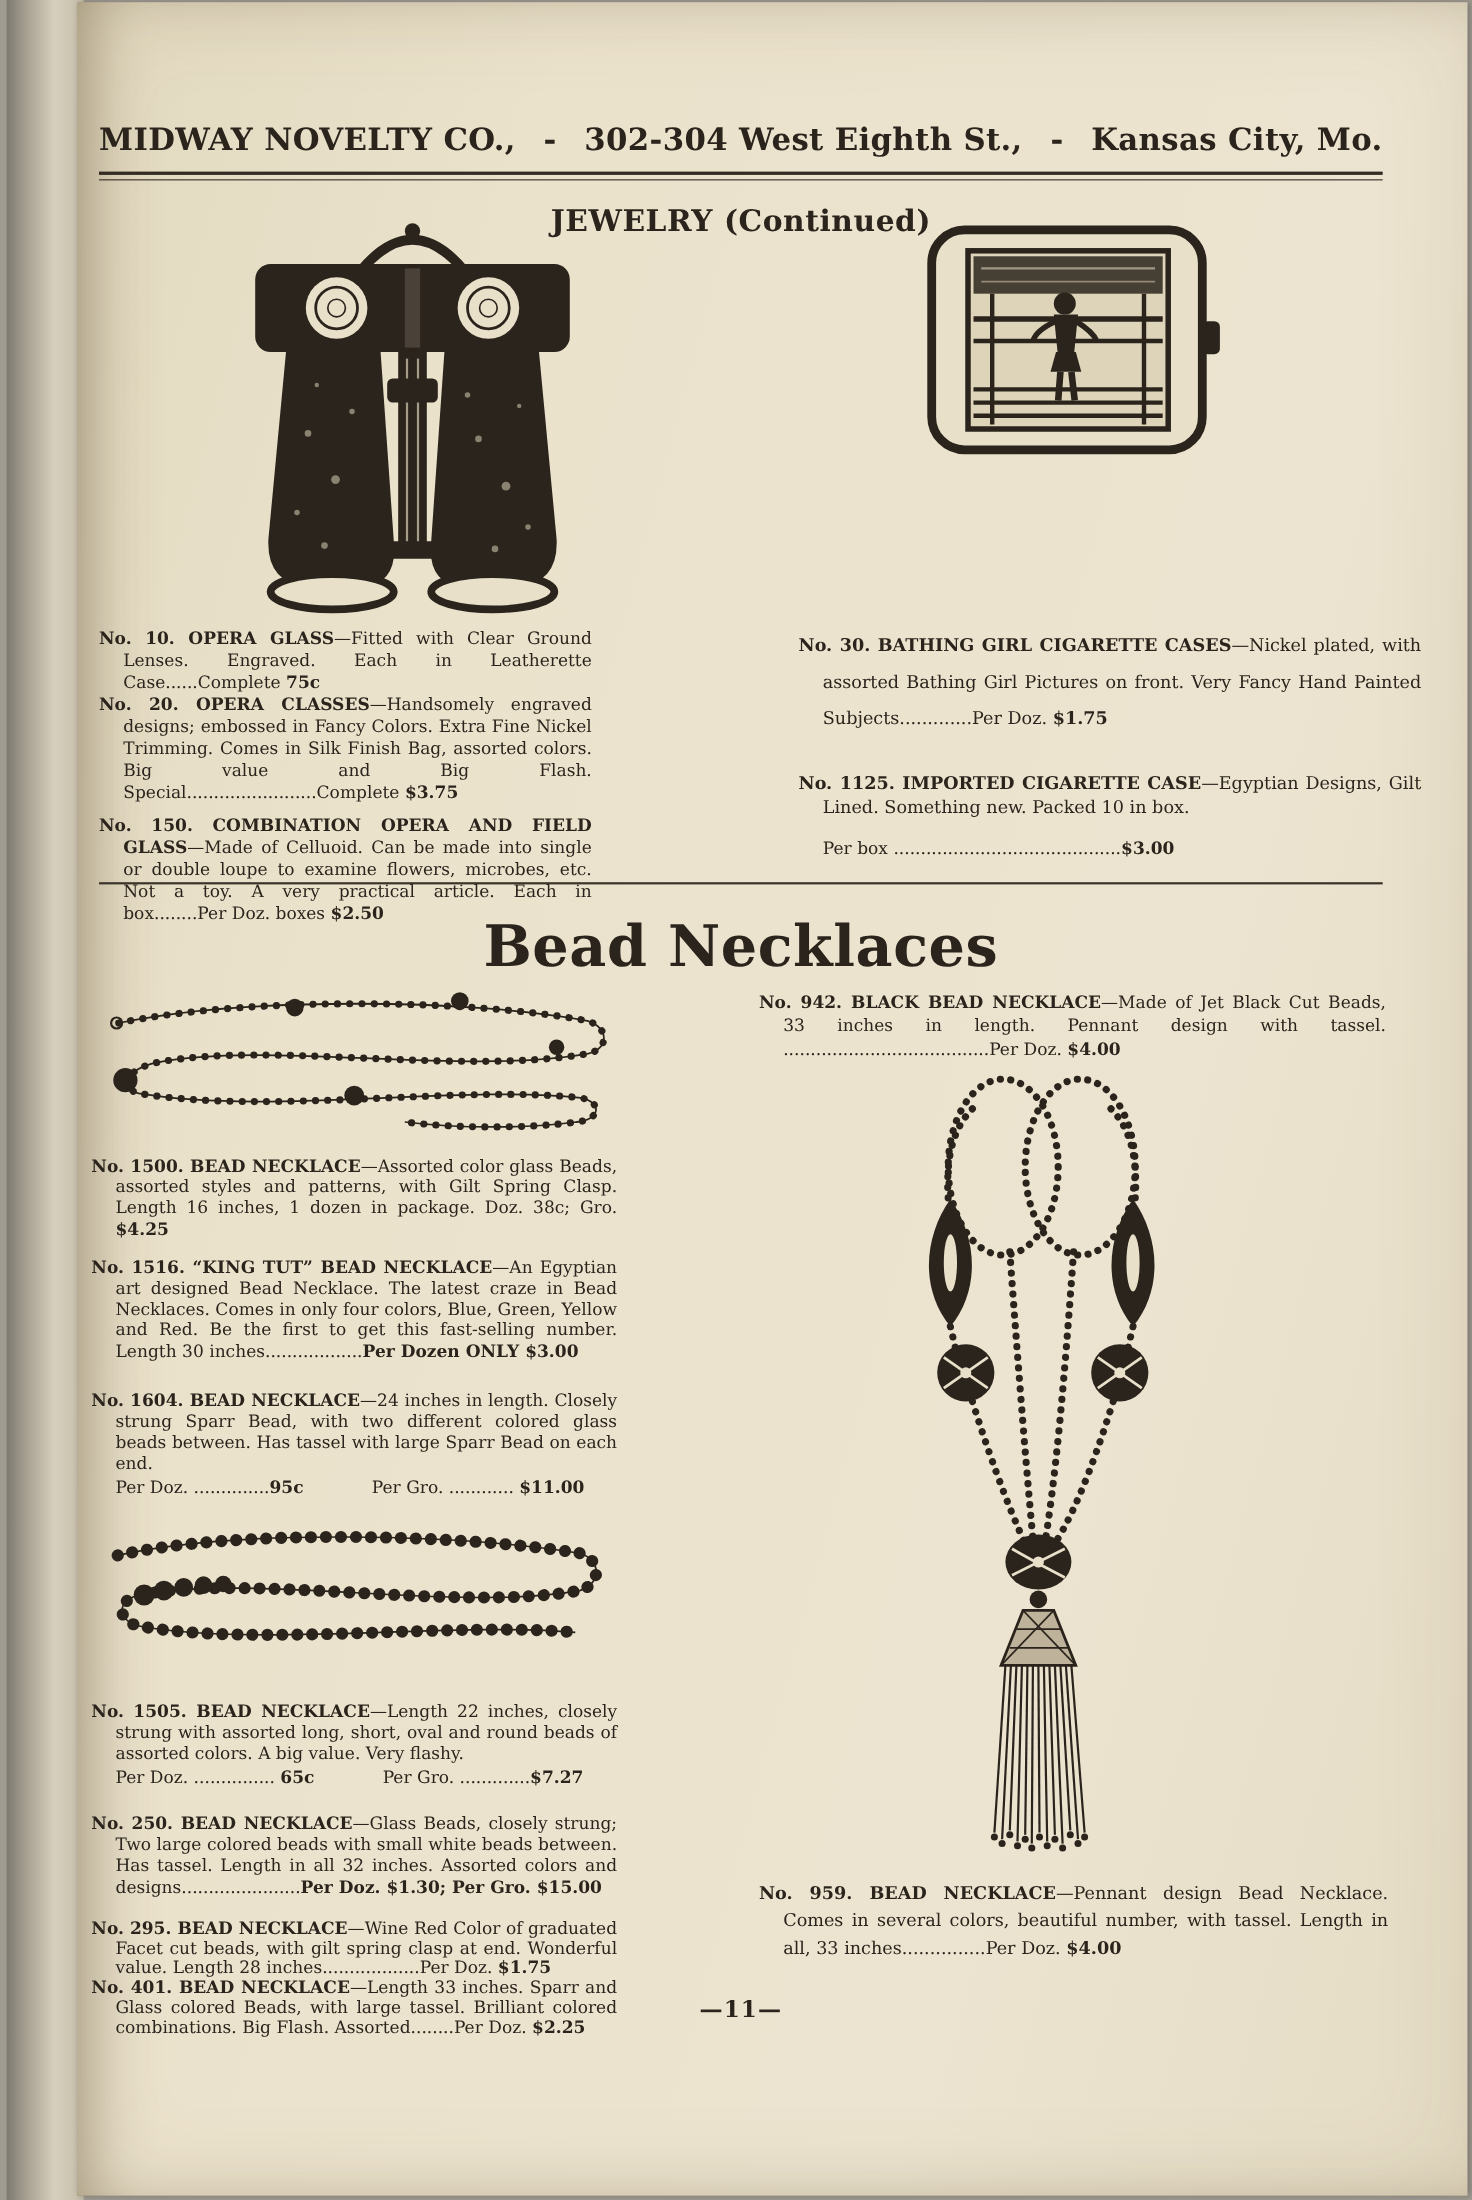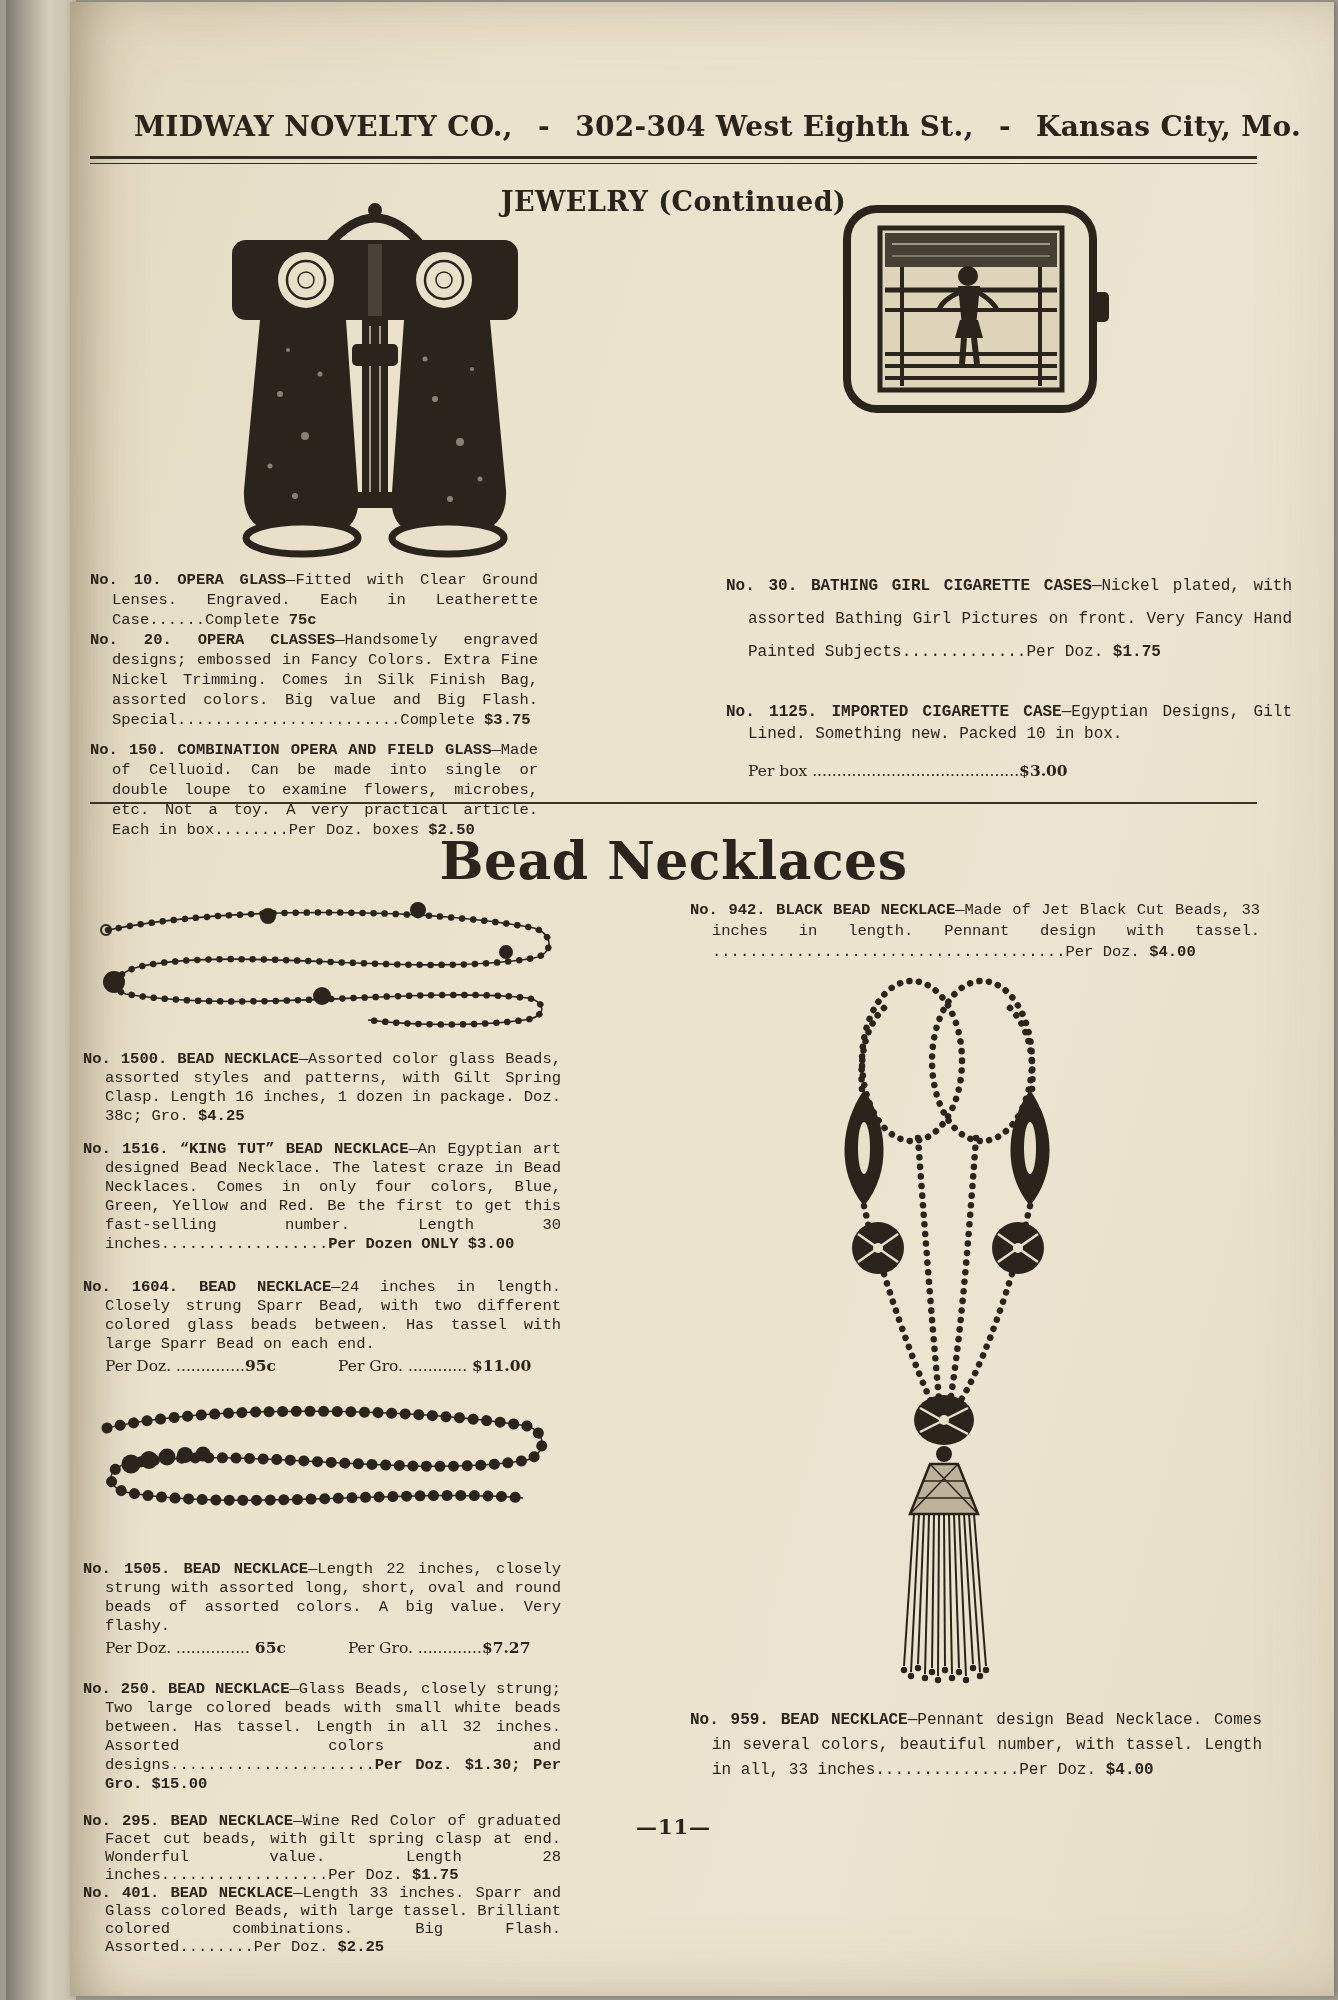--- a/index.html
+++ b/index.html
@@ -14,21 +14,21 @@
     background:linear-gradient(90deg,#7e7a72 0%,#aaa394 28%,#d6cfbd 62%,#c6beaa 100%);
   }
   .paper{
     position:absolute;left:70px;top:2px;width:1264px;height:1994px;
     background:linear-gradient(105deg,#e2d9c0 0%,#ebe2cc 25%,#ece4d0 70%,#e5dcc5 100%);
     box-shadow:inset 30px 0 55px -22px rgba(100,84,56,.5), inset 0 0 90px rgba(120,100,60,.12), 2px 0 6px rgba(0,0,0,.25);
   }
   .masthead{
     position:absolute;left:20px;top:108px;width:1167px;
     display:flex;justify-content:space-between;align-items:baseline;
-    font-weight:bold;font-size:28px;white-space:nowrap;letter-spacing:.3px;margin-left:44px;
+    font-weight:bold;font-size:28px;white-space:nowrap;letter-spacing:.3px;
   }
   .masthead-rule{
     position:absolute;left:20px;top:154px;width:1167px;height:4px;
     border-top:3px solid #332c23;border-bottom:1px solid #332c23;
   }
   .sec-title{
     position:absolute;left:20px;top:184px;width:1167px;text-align:center;
     font-weight:bold;font-size:27px;letter-spacing:.5px;margin:0;
   }
   .bead-title{
@@ -40,21 +40,21 @@
     border-top:2px solid #3a332a;
   }
   .col{position:absolute;}
   .jl{left:20px;top:568px;width:448px;}
   .jr{left:656px;top:568px;width:566px;}
   .br-info{left:620px;top:898px;width:570px;}
   .bl{left:13px;top:1048px;width:478px;}
   .br-bottom{left:620px;top:1706px;width:572px;}
   .item{
     margin:0;font-size:15.5px;line-height:19px;text-align:justify;
-    padding-left:22px;text-indent:-22px;font-family:Liberation Mono, monospace;
+    padding-left:22px;text-indent:-22px;
   }
   .jl .item{line-height:20px;}
   .loose{font-size:16px;line-height:33px;}
   .mid{font-size:16px;line-height:22px;}
   .br-info .item{line-height:21px;font-size:15.5px;}
   .br-bottom .item{line-height:25px;font-size:16px;}
   .tight{line-height:18px;}
   .m10{margin-top:10px;} .m14{margin-top:14px;} .m8{margin-top:24px;}
   .m18{margin-top:18px;} .m22{margin-top:22px;} .m32{margin-top:32px;} .m34{margin-top:34px;}
   .price-row{

